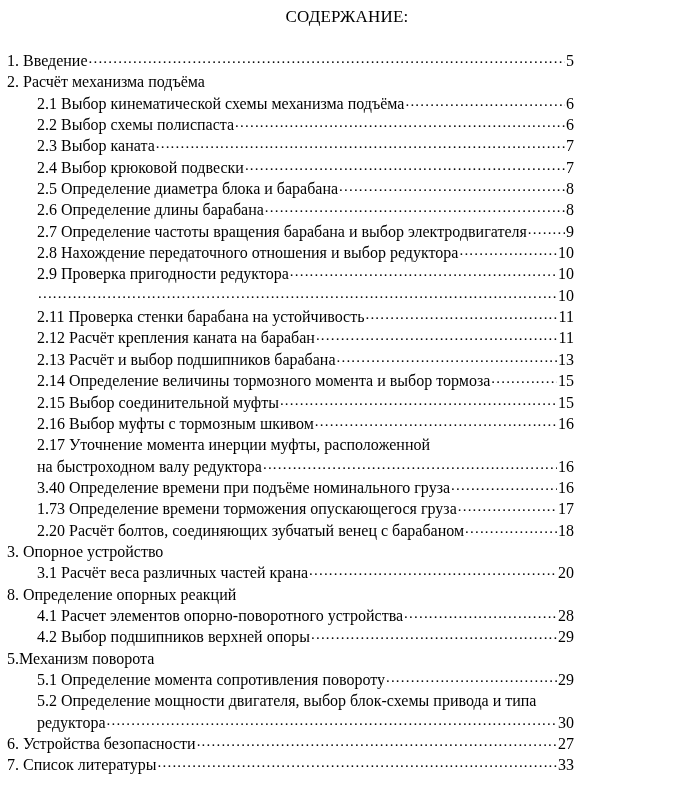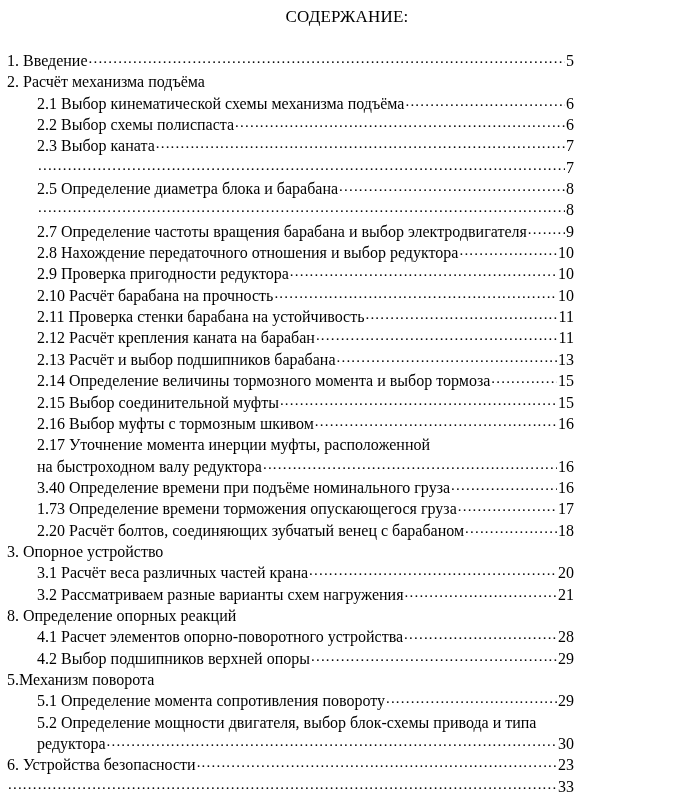--- a/index.html
+++ b/index.html
@@ -73,33 +73,35 @@
   </div>
     <div class="row l2">
     <div class="entry">
       <span class="txt">2.3 Выбор каната</span>
       <span class="dots"></span>
       <span class="page">7</span>
     </div>
   </div>
     <div class="row l2">
     <div class="entry">
+      <span class="txt">2.4 Выбор крюковой подвески</span>
       <span class="dots"></span>
       <span class="page">7</span>
     </div>
   </div>
     <div class="row l2">
     <div class="entry">
       <span class="txt">2.5 Определение диаметра блока и барабана</span>
       <span class="dots"></span>
       <span class="page">8</span>
     </div>
   </div>
     <div class="row l2">
     <div class="entry">
+      <span class="txt">2.6 Определение длины барабана</span>
       <span class="dots"></span>
       <span class="page">8</span>
     </div>
   </div>
     <div class="row l2">
     <div class="entry">
       <span class="txt">2.7 Определение частоты вращения барабана и выбор электродвигателя</span>
       <span class="dots"></span>
       <span class="page">9</span>
     </div>
@@ -113,21 +115,20 @@
   </div>
     <div class="row l2">
     <div class="entry">
       <span class="txt">2.9 Проверка пригодности редуктора</span>
       <span class="dots"></span>
       <span class="page">10</span>
     </div>
   </div>
     <div class="row l2">
     <div class="entry">
-      <span class="txt">2.10 Расчёт барабана на прочность</span>
       <span class="dots"></span>
       <span class="page">10</span>
     </div>
   </div>
     <div class="row l2">
     <div class="entry">
       <span class="txt">2.11 Проверка стенки барабана на устойчивость</span>
       <span class="dots"></span>
       <span class="page">11</span>
     </div>
@@ -205,27 +206,20 @@
       <span class="txt">3. Опорное устройство</span>
     </div>
   </div>
     <div class="row l2">
     <div class="entry">
       <span class="txt">3.1 Расчёт веса различных частей крана </span>
       <span class="dots"></span>
       <span class="page">20</span>
     </div>
   </div>
-    <div class="row l2">
-    <div class="entry">
-      <span class="txt">3.2 Рассматриваем разные варианты схем нагружения </span>
-      <span class="dots"></span>
-      <span class="page">21</span>
-    </div>
-  </div>
     <div class="row l1">
     <div class="noleader">
       <span class="txt">8. Определение опорных реакций</span>
     </div>
   </div>
     <div class="row l2">
     <div class="entry">
       <span class="txt">4.1 Расчет элементов опорно-поворотного устройства </span>
       <span class="dots"></span>
       <span class="page">28</span>
@@ -259,22 +253,23 @@
     <div class="entry">
       <span class="txt">редуктора</span>
       <span class="dots"></span>
       <span class="page">30</span>
     </div>
   </div>
     <div class="row l1">
     <div class="entry">
       <span class="txt">6. Устройства безопасности</span>
       <span class="dots"></span>
-      <span class="page">23</span>
-    </div>
-  </div>
-    <div class="row l1">
-    <div class="entry">
+      <span class="page">27</span>
+    </div>
+  </div>
+    <div class="row l1">
+    <div class="entry">
+      <span class="txt">7. Список литературы</span>
       <span class="dots"></span>
       <span class="page">33</span>
     </div>
   </div>
   </div>
 
 </body></html>

